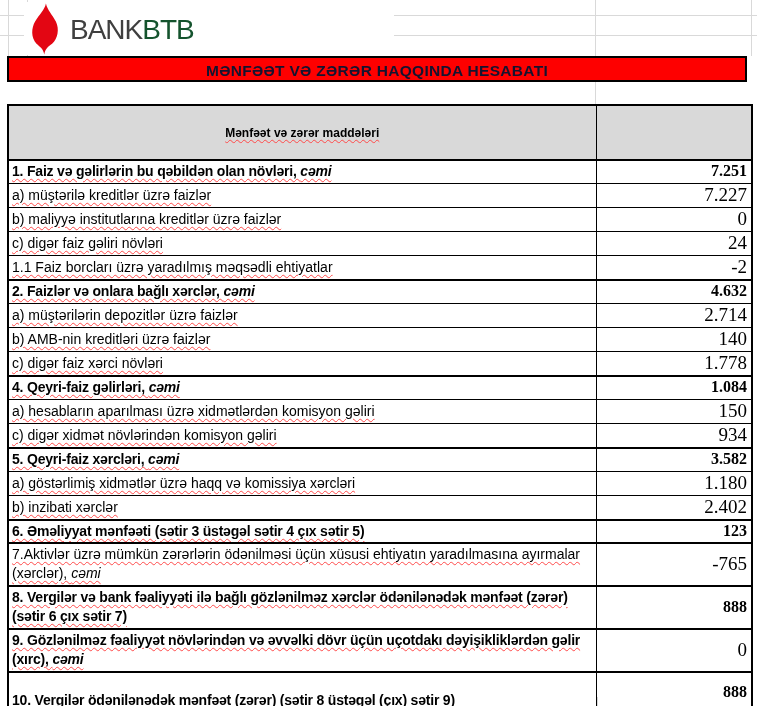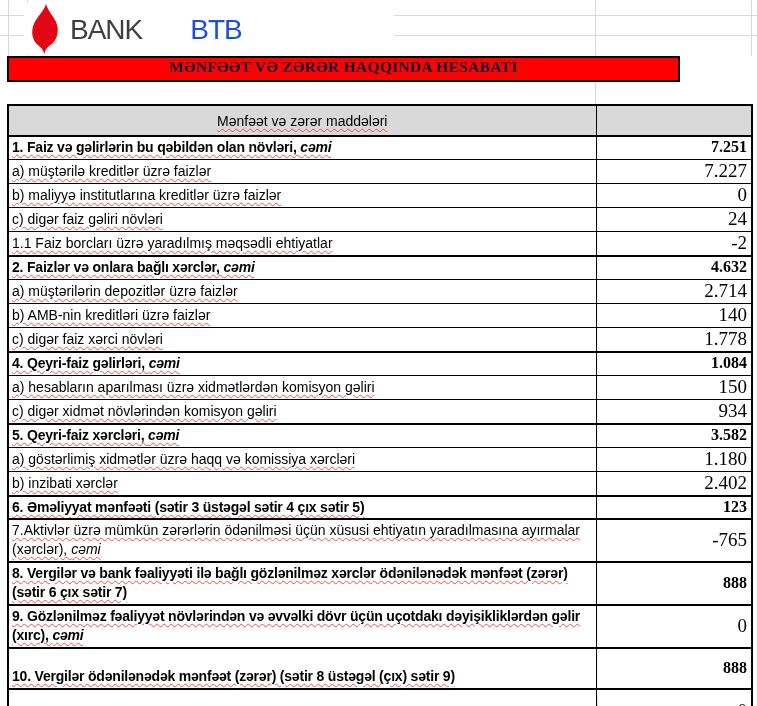--- a/index.html
+++ b/index.html
@@ -10,47 +10,47 @@
   
   .gl{position:absolute;background:#d9d9d9;}
   .gl.h{height:1px;}
   .gl.v{width:1px;}
 
   
   .logo{position:absolute;left:24px;top:2px;width:370px;height:53px;background:#fff;display:flex;align-items:center;}
   .logo svg{display:block;margin-left:4px;}
   .logo-text{font-size:28px;font-weight:normal;letter-spacing:-1px;margin-left:8px;margin-top:2px;}
   .logo-bank{color:#3f3f3f;}
-  .logo-btb{color:#1d4ed8;margin-left:48px;}
+  .logo-btb{color:#14532d;}
 
   
   .banner{
-    position:absolute;left:7px;top:56px;width:673px;height:26px;box-sizing:border-box;
+    position:absolute;left:7px;top:56px;width:740px;height:26px;box-sizing:border-box;
     background:#fe0000;border:2px solid #000;
-    display:flex;align-items:flex-start;justify-content:center;font-family:Liberation Serif, serif;
+    display:flex;align-items:flex-end;justify-content:center;
   }
   .banner-title{font-weight:bold;font-size:15.5px;letter-spacing:.3px;color:#141430;}
 
   
   .unit-note{
     position:absolute;top:84px;right:9px;font-family:"Liberation Serif",serif;
     font-style:italic;font-size:15px;color:#000;margin-top:32px;
   }
 
   
   table.pl{
     position:absolute;left:7px;top:104px;width:744px;
     border-collapse:collapse;table-layout:fixed;border:2px solid #000;
   }
   col.c-label{width:588px;}
   col.c-value{width:156px;}
   .pl td,.pl th{border:1px solid #000;overflow:hidden;}
   .pl thead th{
-    background:#d9d9d9;height:21px;font-weight:normal;font-size:14px;text-align:center;
-    padding:4px 2px;vertical-align:middle;
+    background:#d9d9d9;height:21px;font-weight:bold;font-size:12px;text-align:center;
+    padding:16px 2px;vertical-align:middle;
   }
   .pl tbody tr{height:21px;}
   .pl tbody tr:nth-child(18),
   .pl tbody tr:nth-child(19),
   .pl tbody tr:nth-child(20){height:41px;}
   .pl tbody tr:nth-child(21){height:45px;}
   .pl tbody tr.section td{border-top-width:2px;}
   td.lbl{
     padding:1px 3px 2px 3px;vertical-align:bottom;font-size:14px;line-height:1.35;
   }

